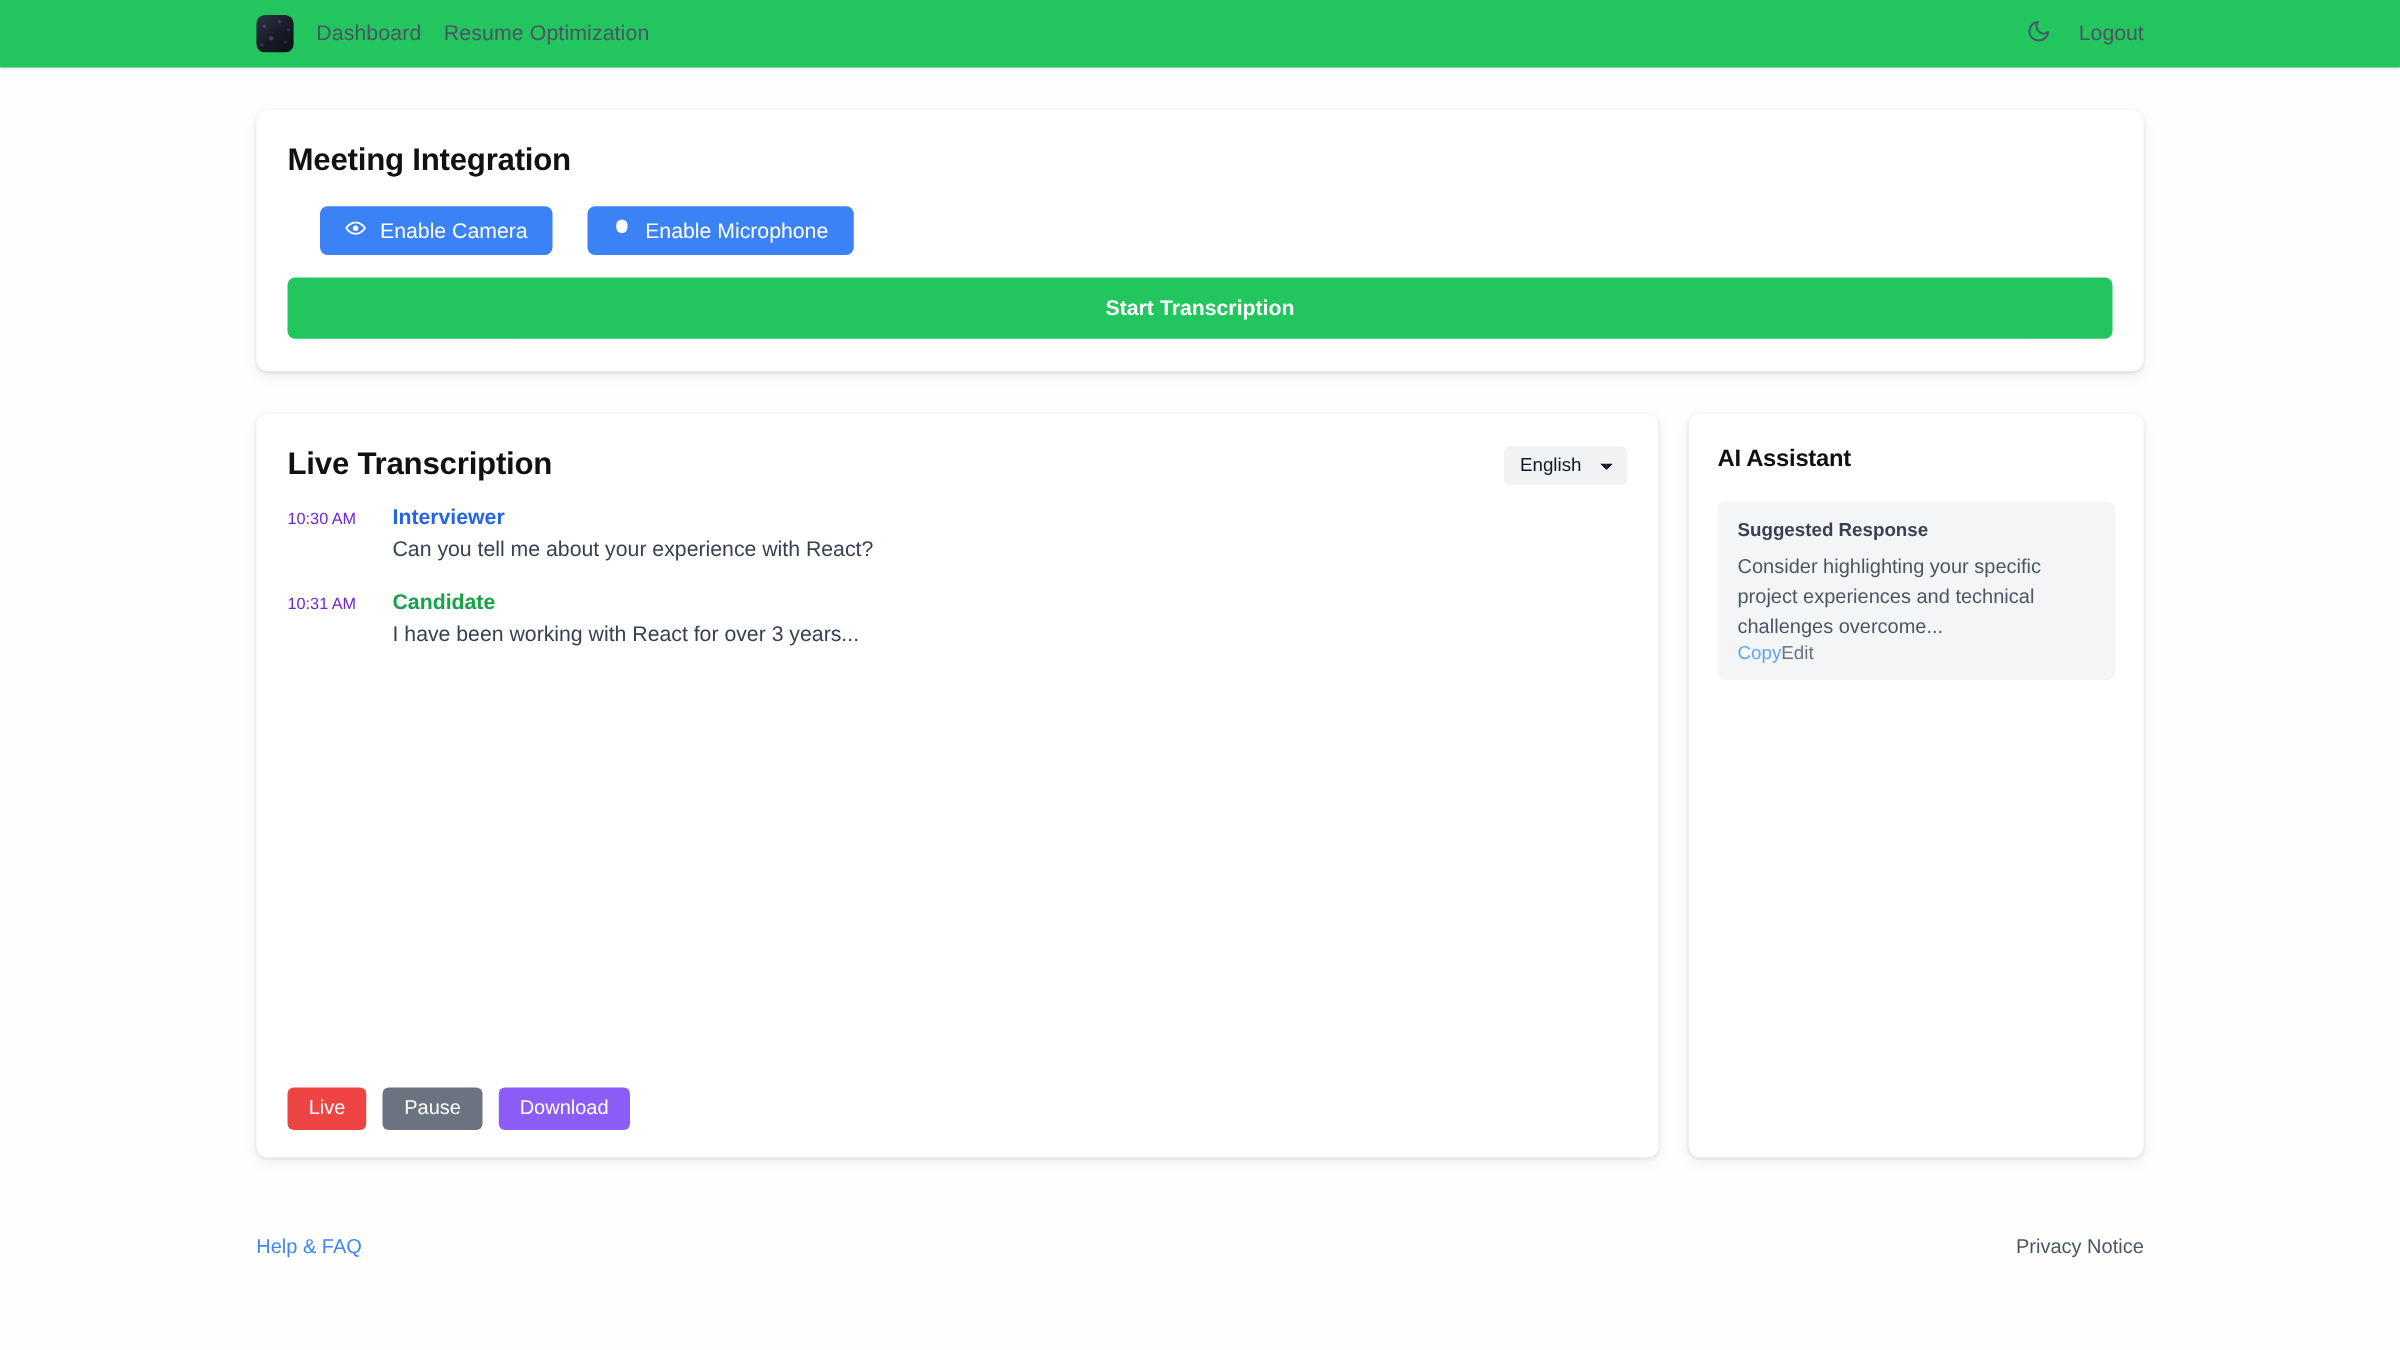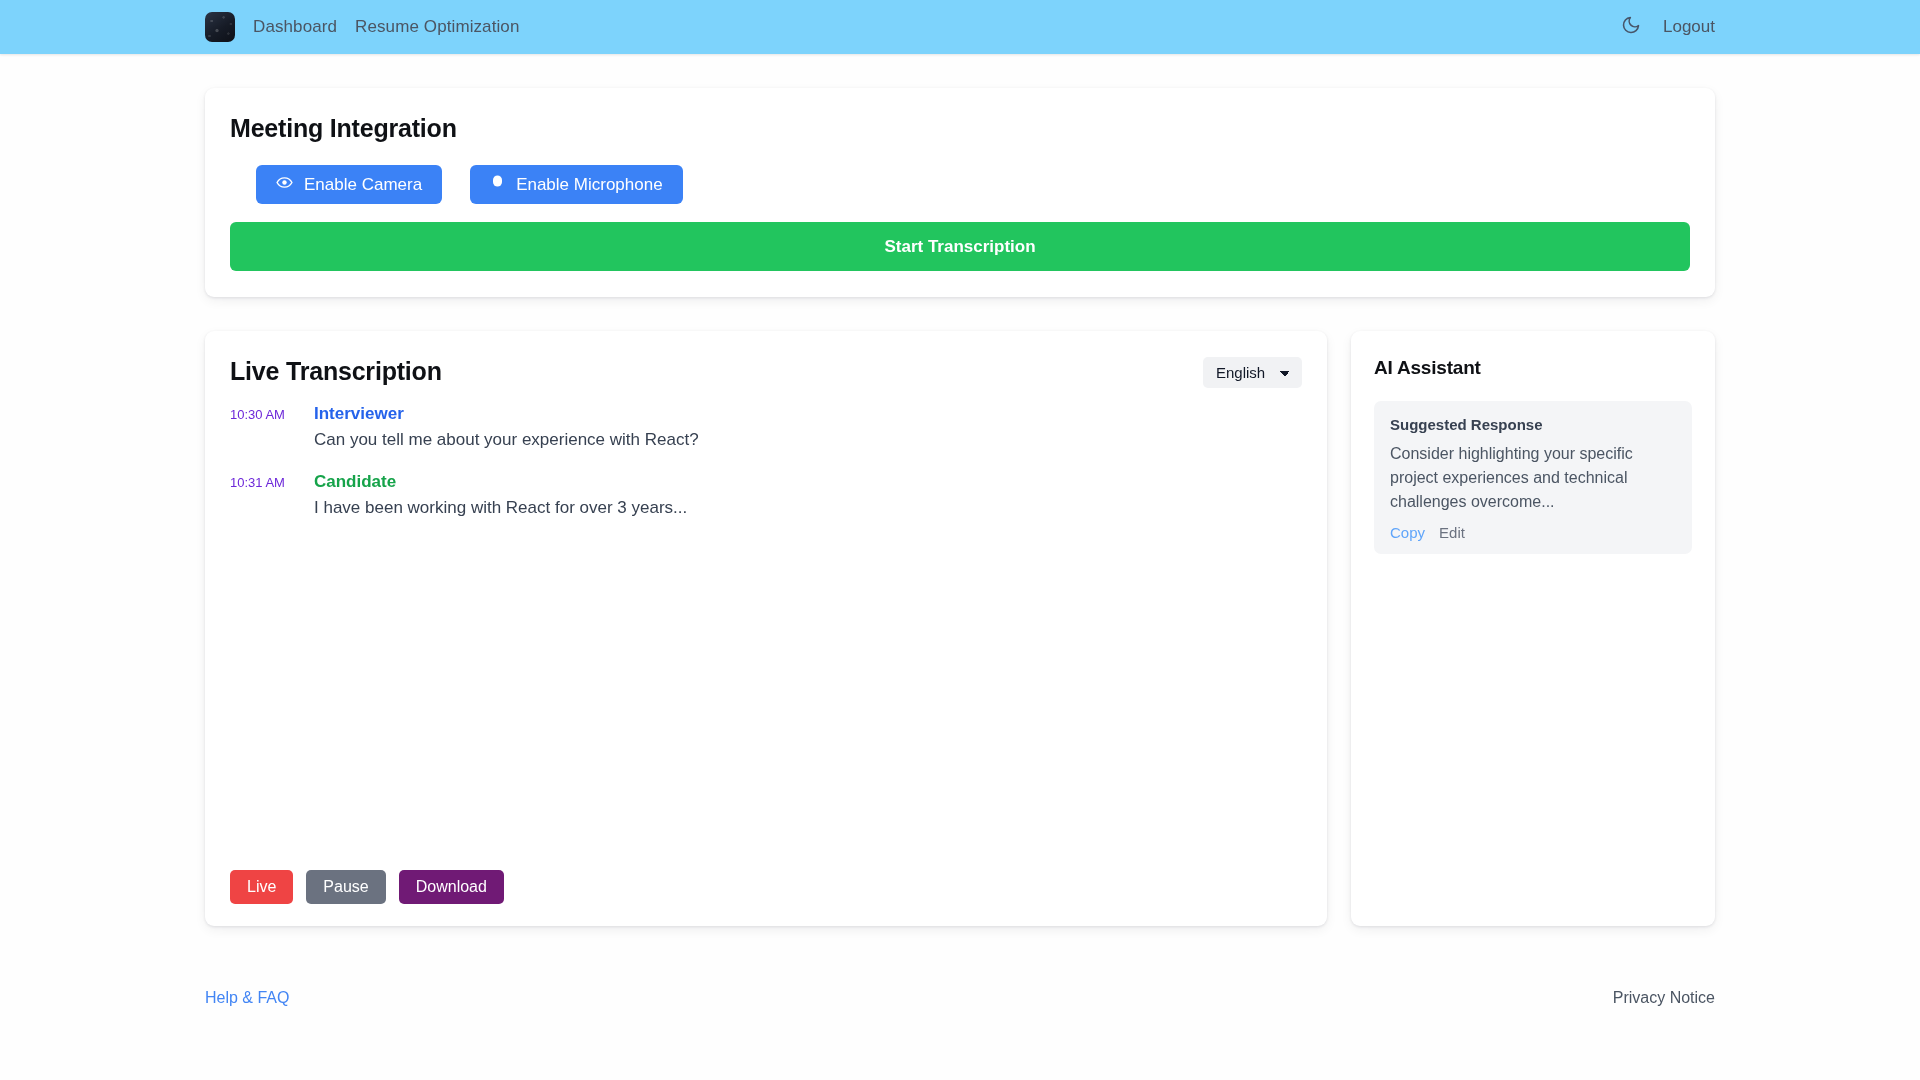--- a/index.html
+++ b/index.html
@@ -8,21 +8,21 @@
     width: 1920px;
     height: 1080px;
     background: #fefefe;
     font-family: "Liberation Sans", sans-serif;
     -webkit-font-smoothing: antialiased;
   }
 
   
   .navbar {
     height: 54px;
-    background: #7dd3fc;
+    background: #22c55e;
     display: flex;
     align-items: center;
     padding: 0 205px 0 205px;
     box-shadow: 0 1px 3px rgba(0,0,0,0.07), 0 1px 2px rgba(0,0,0,0.04);
     position: relative;
     z-index: 5;
   }
   .nav-left { display: flex; align-items: center; gap: 18px; }
   .logo {
     width: 30px; height: 30px;
@@ -183,21 +183,21 @@
   }
   .btn-action {
     font-size: 16px;
     height: 34px;
     padding: 0 17px;
     border-radius: 5px;
     color: #ffffff;
   }
   .btn-stop { background: #ef4444; }
   .btn-pause { background: #6b7280; }
-  .btn-download { background: #701a75; }
+  .btn-download { background: #8b5cf6; }
 
   
   .assistant-card {
     flex: 1 1 auto;
     padding: 26px 23px;
   }
   .assistant-title {
     font-size: 19px;
     font-weight: bold;
     color: #0f1115;
@@ -215,22 +215,21 @@
     color: #374151;
   }
   .suggestion-text {
     font-size: 16px;
     color: #4b5563;
     line-height: 1.5;
     margin-top: 9px;
   }
   .suggestion-links {
     display: flex;
-    gap: 14px;
-    margin-top: 10px;
+    gap: 0;
   }
   .link-copy {
     font-size: 15px;
     color: #60a5fa;
     text-decoration: none;
     cursor: pointer;
   }
   .link-edit {
     font-size: 15px;
     color: #6b7280;

